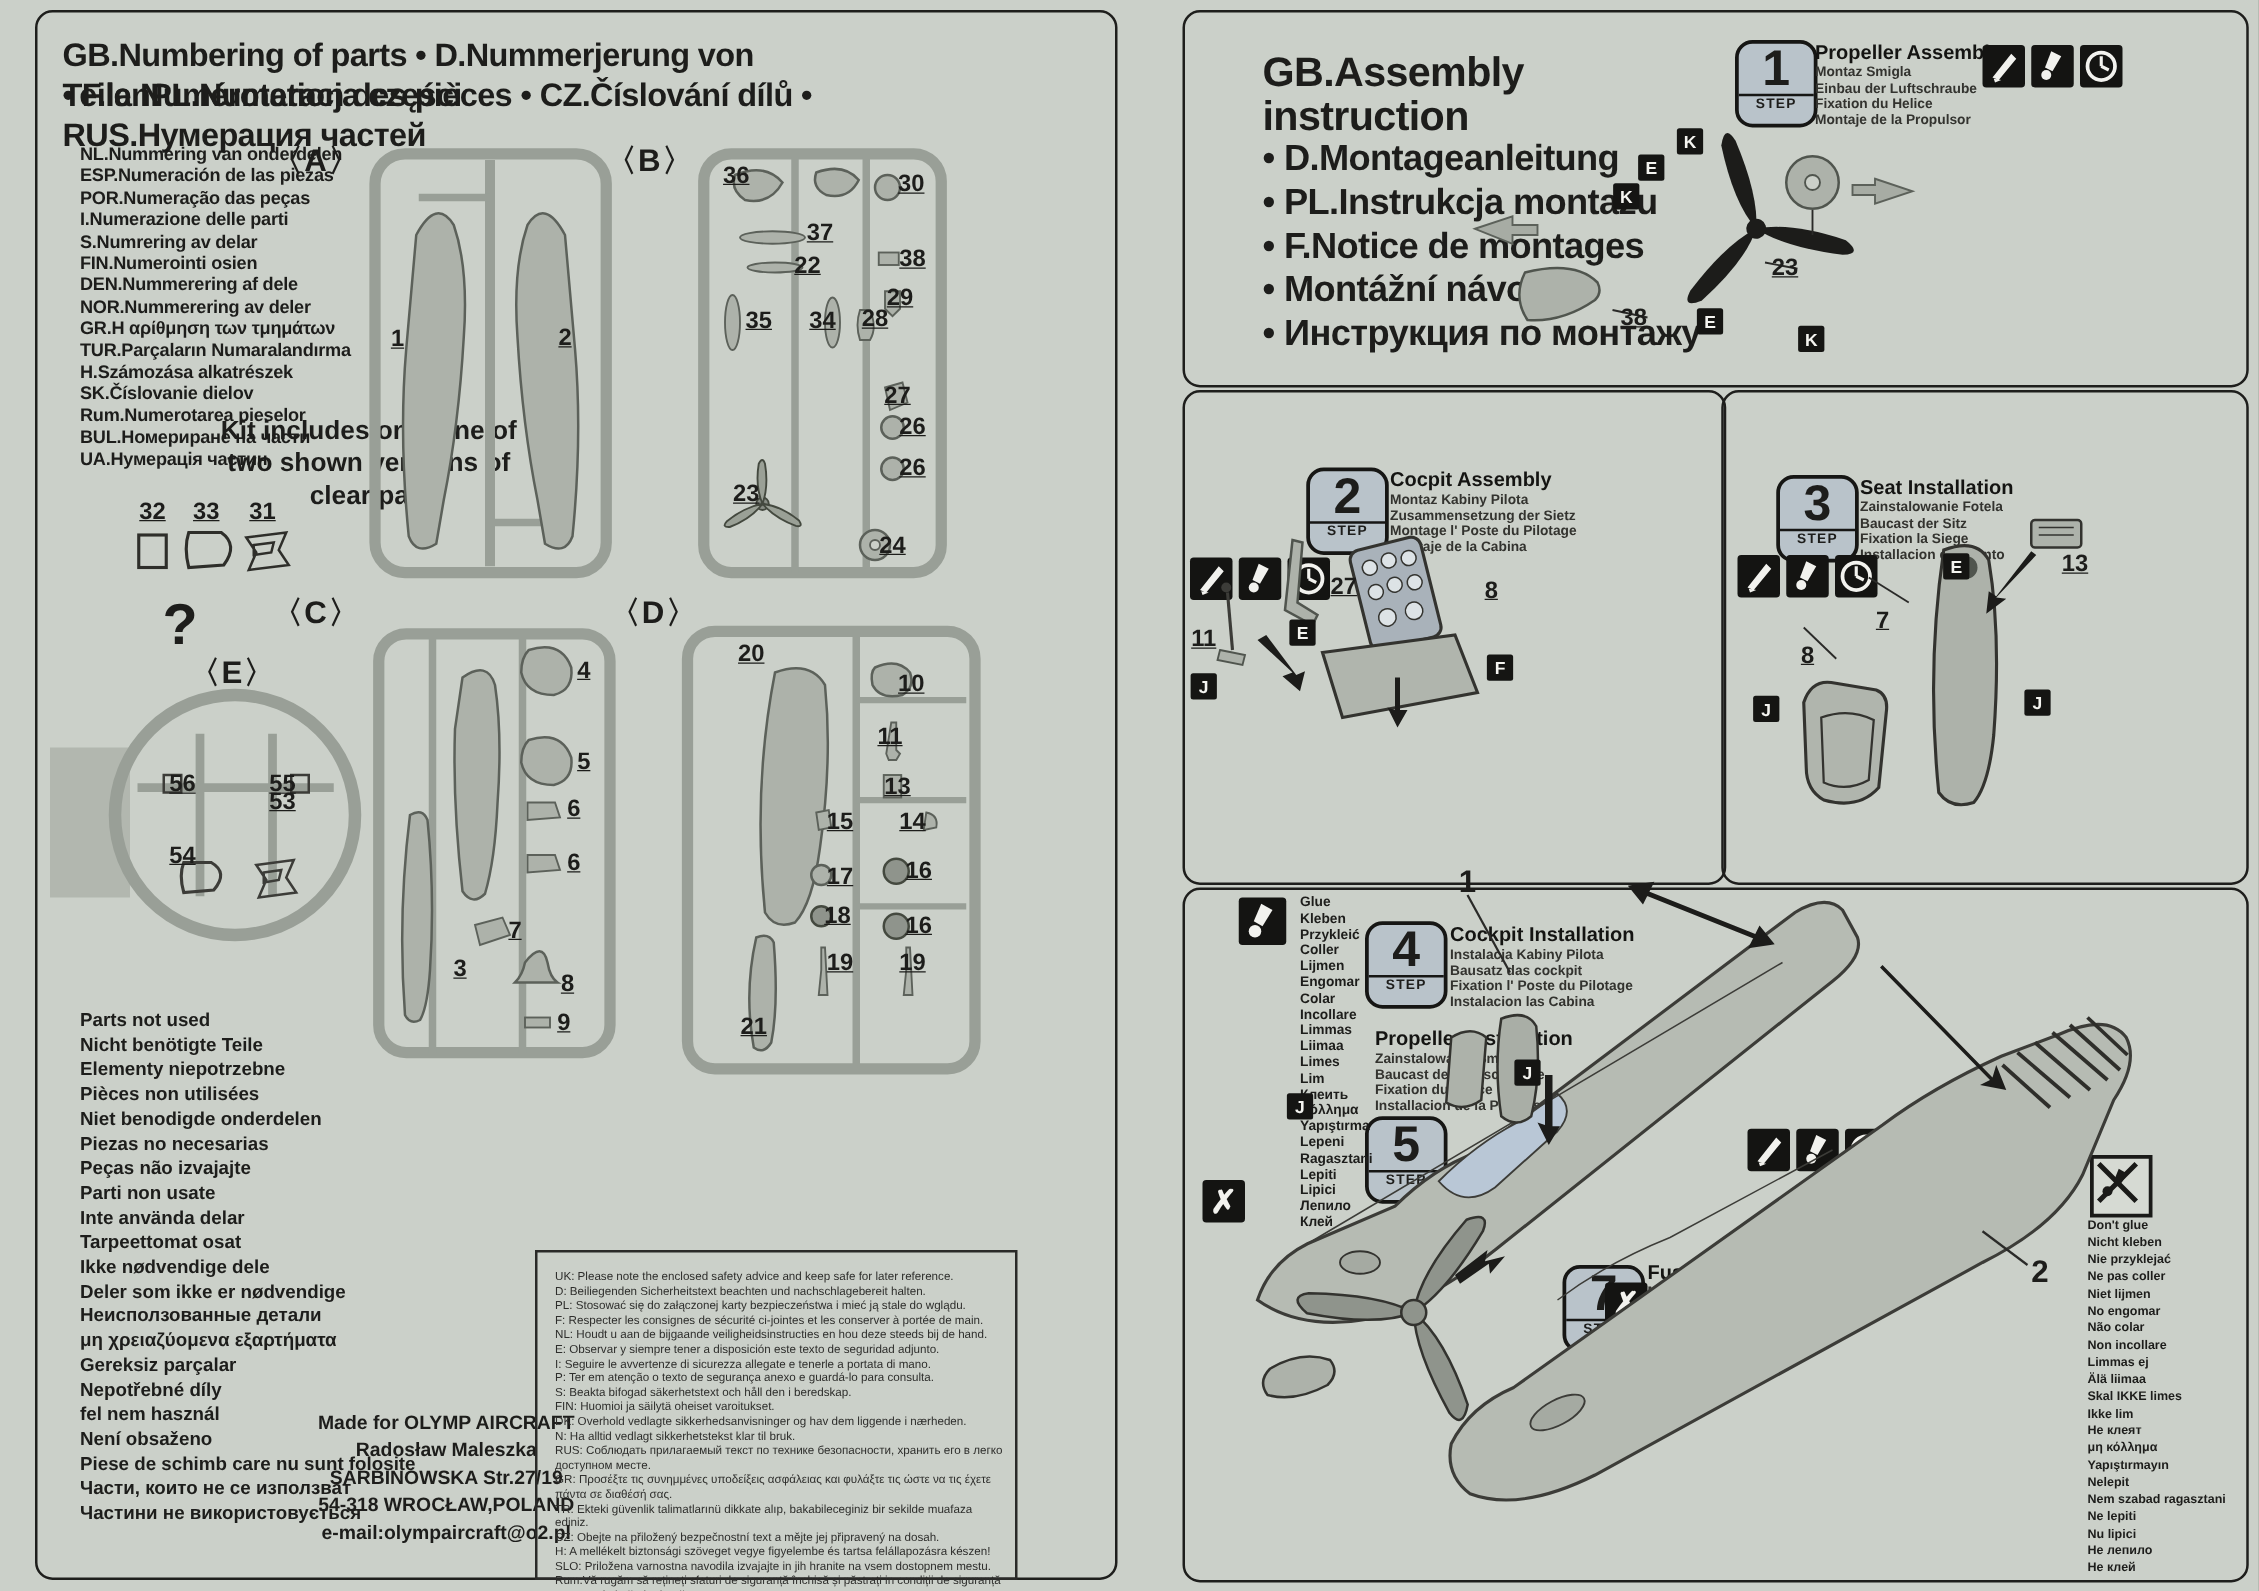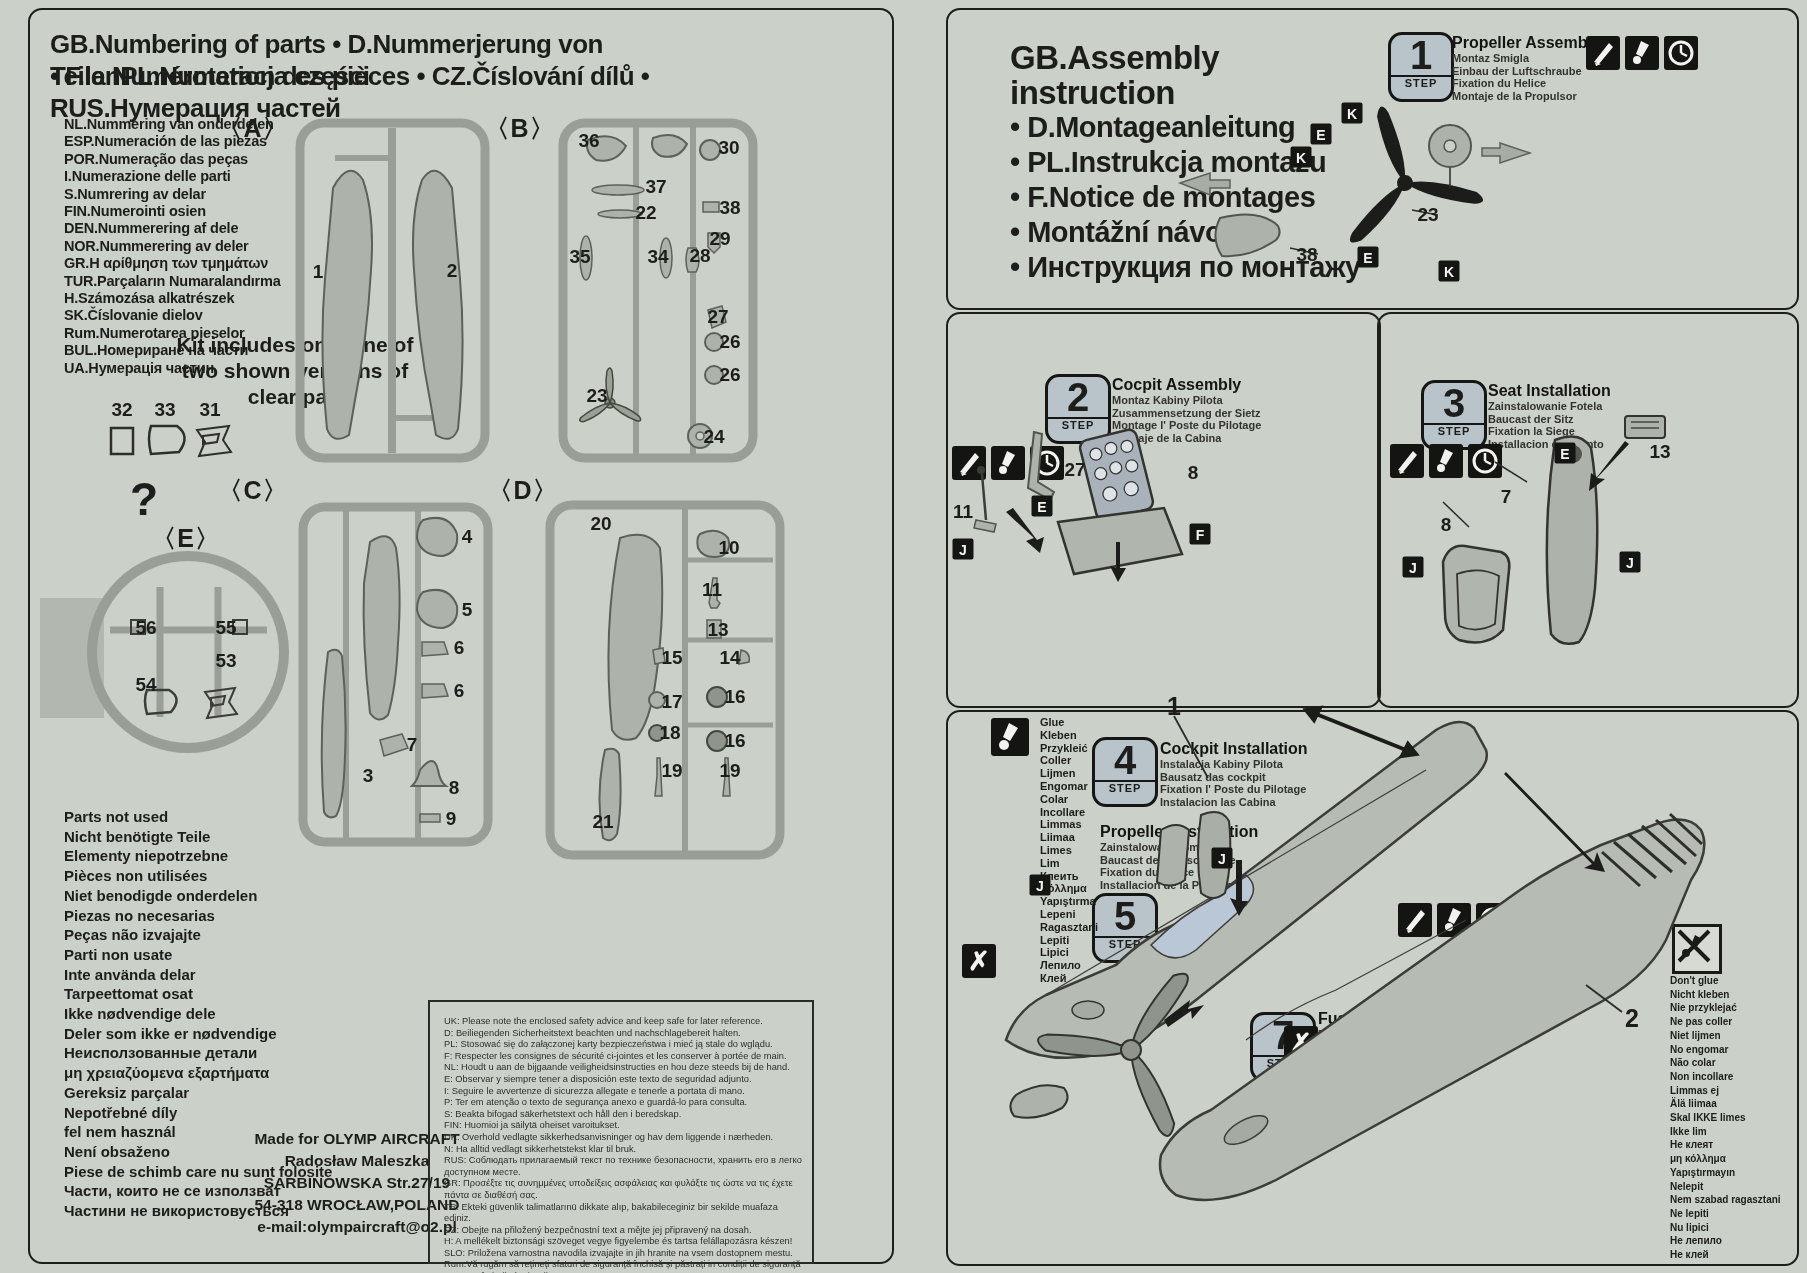--- a/index.html
+++ b/index.html
@@ -11,21 +11,21 @@
   .main-title{font-size:26px;font-weight:bold;line-height:32px;letter-spacing:-0.5px;}
   .lang-list div{font-size:14.5px;font-weight:600;line-height:17.4px;letter-spacing:-0.2px;}
   .kit-note{width:360px;text-align:center;font-weight:bold;font-size:21px;line-height:26px;}
   .pnu-list div{font-size:15px;font-weight:600;line-height:19.7px;}
   .made-for{width:230px;text-align:center;font-size:15.5px;font-weight:600;line-height:22px;}
   .safety{border:2px solid #2a2a28;padding:14px 8px 6px 14px;}
   .safety div{font-size:9.3px;line-height:11.6px;font-weight:500;color:#2e2e2c;}
   .qmark{font-size:46px;font-weight:bold;}
   
   .lbl{position:absolute;transform:translate(-50%,-50%);white-space:nowrap;}
-  .lbl-n{font-size:19px;font-weight:bold;}
+  .lbl-n{font-size:19px;font-weight:bold;text-decoration:underline;}
   .lbl-nb{font-size:25px;font-weight:bold;}
   .lbl-b{width:21px;height:21px;background:#151513;color:#f4f4f0;font-size:14px;font-weight:bold;
          display:flex;align-items:center;justify-content:center;border-radius:2px;}
   .lbl-s{font-size:25px;font-weight:bold;letter-spacing:1px;}
   .lbl-s::before{content:"〈";font-weight:600;}
   .lbl-s::after{content:"〉";font-weight:600;}
   
   .r-title div{font-size:29px;font-weight:bold;line-height:35px;letter-spacing:-0.5px;}
   .r-title div:first-child{font-size:33px;}
   .step-badge{position:absolute;width:60px;height:64px;background:#b9c3ca;border:3px solid #161614;
@@ -537,21 +537,21 @@
     <span class="lbl lbl-n" style="left: 165px; top: 410px;">33</span>
     <span class="lbl lbl-n" style="left: 210px; top: 410px;">31</span>
     <span class="lbl lbl-n" style="left: 318px; top: 272px;">1</span>
     <span class="lbl lbl-n" style="left: 452px; top: 271px;">2</span>
     <span class="lbl lbl-n" style="left: 589px; top: 141px;">36</span>
     <span class="lbl lbl-n" style="left: 729px; top: 148px;">30</span>
     <span class="lbl lbl-n" style="left: 656px; top: 187px;">37</span>
     <span class="lbl lbl-n" style="left: 646px; top: 213px;">22</span>
     <span class="lbl lbl-n" style="left: 730px; top: 208px;">38</span>
     <span class="lbl lbl-n" style="left: 720px; top: 239px;">29</span>
-    <span class="lbl lbl-n" style="left: 580px; top: 257px;">35</span>
+    <span class="lbl lbl-n" style="left: 607px; top: 257px;">35</span>
     <span class="lbl lbl-n" style="left: 658px; top: 257px;">34</span>
     <span class="lbl lbl-n" style="left: 700px; top: 256px;">28</span>
     <span class="lbl lbl-n" style="left: 718px; top: 317px;">27</span>
     <span class="lbl lbl-n" style="left: 730px; top: 342px;">26</span>
     <span class="lbl lbl-n" style="left: 730px; top: 375px;">26</span>
     <span class="lbl lbl-n" style="left: 597px; top: 396px;">23</span>
     <span class="lbl lbl-n" style="left: 714px; top: 437px;">24</span>
     <span class="lbl lbl-n" style="left: 467px; top: 537px;">4</span>
     <span class="lbl lbl-n" style="left: 467px; top: 610px;">5</span>
     <span class="lbl lbl-n" style="left: 459px; top: 648px;">6</span>
@@ -569,21 +569,21 @@
     <span class="lbl lbl-n" style="left: 672px; top: 702px;">17</span>
     <span class="lbl lbl-n" style="left: 735px; top: 697px;">16</span>
     <span class="lbl lbl-n" style="left: 670px; top: 733px;">18</span>
     <span class="lbl lbl-n" style="left: 735px; top: 741px;">16</span>
     <span class="lbl lbl-n" style="left: 672px; top: 771px;">19</span>
     <span class="lbl lbl-n" style="left: 730px; top: 771px;">19</span>
     <span class="lbl lbl-n" style="left: 603px; top: 822px;">21</span>
     <span class="lbl lbl-n" style="left: 146px; top: 628px;">56</span>
     <span class="lbl lbl-n" style="left: 226px; top: 628px;">55</span>
     <span class="lbl lbl-n" style="left: 146px; top: 661px; margin-top: 24px;">54</span>
-    <span class="lbl lbl-n" style="left: 226px; top: 661px;">53</span>
+    <span class="lbl lbl-n" style="left: 226px; top: 642px;">53</span>
     <span class="lbl lbl-b" style="left: 1352px; top: 113px;">K</span>
     <span class="lbl lbl-b" style="left: 1321px; top: 134px;">E</span>
     <span class="lbl lbl-b" style="left: 1301px; top: 157px;">K</span>
     <span class="lbl lbl-n" style="left: 1428px; top: 215px;">23</span>
     <span class="lbl lbl-n" style="left: 1307px; top: 255px;">38</span>
     <span class="lbl lbl-b" style="left: 1368px; top: 257px;">E</span>
     <span class="lbl lbl-b" style="left: 1449px; top: 271px;">K</span>
     <span class="lbl lbl-n" style="left: 1075px; top: 470px;">27</span>
     <span class="lbl lbl-n" style="left: 1193px; top: 473px;">8</span>
     <span class="lbl lbl-n" style="left: 963px; top: 512px;">11</span>

